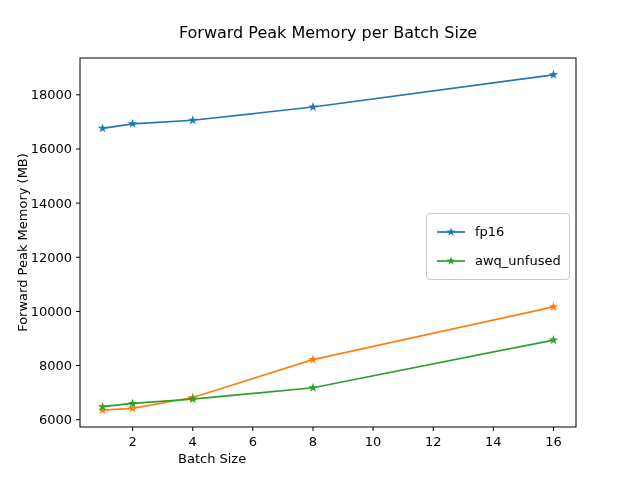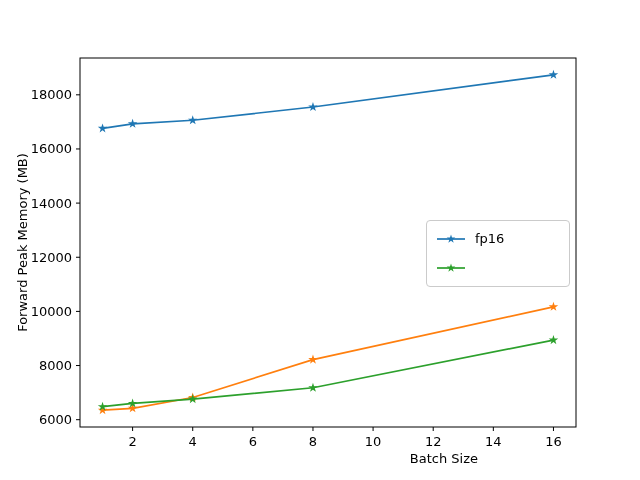--- a/index.html
+++ b/index.html
@@ -18,33 +18,33 @@
   .title {
     position: absolute;
     left: 80px; top: 23px; width: 496px;
     text-align: center;
     font-size: 16px;
     line-height: 19px;
   }
   .xlabel {
     position: absolute;
     left: 178px; top: 451px; width: 300px;
-    text-align: right;
+    text-align: left;
     font-size: 13px;
   }
   .ylabel {
     position: absolute;
     left: -126px; top: 233px; width: 300px; height: 19px;
     text-align: center;
     font-size: 13px;
     transform: rotate(-90deg);
   }
   .legend {
     position: absolute;
-    left: 426px; top: 220px;
+    left: 426px; top: 213px;
     width: 144px; height: 67px;
     background: #ffffff;
     border: 1px solid #cbcbcb;
     border-radius: 4px;
     padding: 4px 8px 4px 9px;
     display: flex;
     flex-direction: column;
     justify-content: space-around;
   }
   .legend-row { display: flex; align-items: center; gap: 9px; height: 19px; }
@@ -102,36 +102,38 @@
       <path d="M312.97,354.59L314.09,358.04L317.72,358.04L314.79,360.18L315.91,363.63L312.97,361.50L310.03,363.63L311.15,360.18L308.21,358.04L311.85,358.04Z" fill="#ff7f0e"></path>
       <path d="M553.45,301.80L554.58,305.25L558.21,305.25L555.27,307.39L556.39,310.84L553.45,308.71L550.52,310.84L551.64,307.39L548.70,305.25L552.33,305.25Z" fill="#ff7f0e"></path>
       <polyline points="102.55,406.70 132.61,403.45 192.73,399.12 312.97,387.74 553.45,340.10" fill="none" stroke="#2ca02c" stroke-width="1.7" stroke-linecap="round"></polyline>
       <path d="M102.55,401.70L103.67,405.15L107.30,405.15L104.36,407.29L105.48,410.74L102.55,408.61L99.61,410.74L100.73,407.29L97.79,405.15L101.42,405.15Z" fill="#2ca02c"></path>
       <path d="M132.61,398.45L133.73,401.90L137.36,401.90L134.42,404.04L135.54,407.49L132.61,405.36L129.67,407.49L130.79,404.04L127.85,401.90L131.48,401.90Z" fill="#2ca02c"></path>
       <path d="M192.73,394.12L193.85,397.57L197.48,397.57L194.54,399.71L195.67,403.16L192.73,401.03L189.79,403.16L190.91,399.71L187.97,397.57L191.60,397.57Z" fill="#2ca02c"></path>
       <path d="M312.97,382.74L314.09,386.20L317.72,386.20L314.79,388.33L315.91,391.79L312.97,389.65L310.03,391.79L311.15,388.33L308.21,386.20L311.85,386.20Z" fill="#2ca02c"></path>
       <path d="M553.45,335.10L554.58,338.55L558.21,338.55L555.27,340.69L556.39,344.14L553.45,342.01L550.52,344.14L551.64,340.69L548.70,338.55L552.33,338.55Z" fill="#2ca02c"></path>
     </svg>
 
+  <div class="title">Forward Peak Memory per Batch Size</div>
   <div class="xlabel">Batch Size</div>
   <div class="ylabel">Forward Peak Memory (MB)</div>
 
   <div class="legend">
     <div class="legend-row">
       <span class="legend-sample">
           <svg width="30" height="14">
             <line x1="1" y1="7" x2="29" y2="7" stroke="#1f77b4" stroke-width="1.7"></line>
             <path d="M15.00,2.50L16.01,5.61L19.28,5.61L16.63,7.53L17.65,10.64L15.00,8.72L12.35,10.64L13.37,7.53L10.72,5.61L13.99,5.61Z" fill="#1f77b4"></path>
           </svg>
         </span>
       <span class="legend-label">fp16</span>
     </div>
     <div class="legend-row">
       <span class="legend-sample">
           <svg width="30" height="14">
             <line x1="1" y1="7" x2="29" y2="7" stroke="#2ca02c" stroke-width="1.7"></line>
             <path d="M15.00,2.50L16.01,5.61L19.28,5.61L16.63,7.53L17.65,10.64L15.00,8.72L12.35,10.64L13.37,7.53L10.72,5.61L13.99,5.61Z" fill="#2ca02c"></path>
           </svg>
         </span>
+      <span class="legend-label">awq_unfused</span>
     </div>
   </div>
 
 </div>
 
 </body></html>

